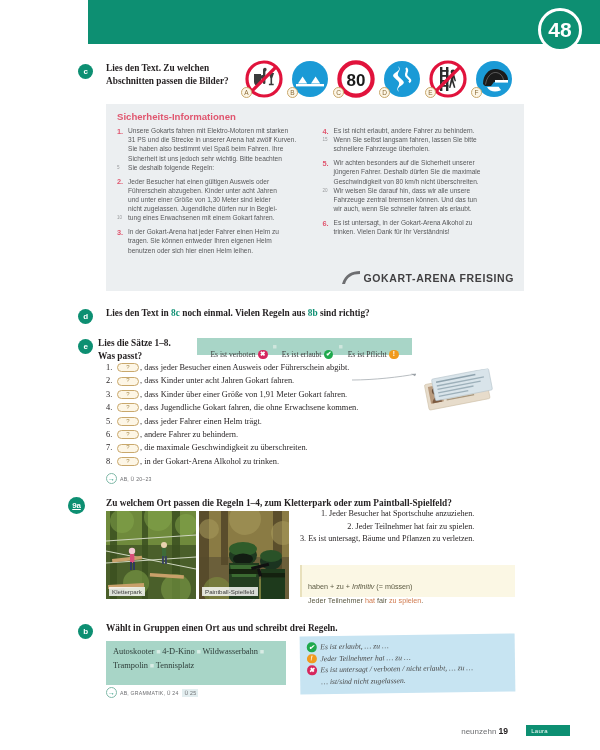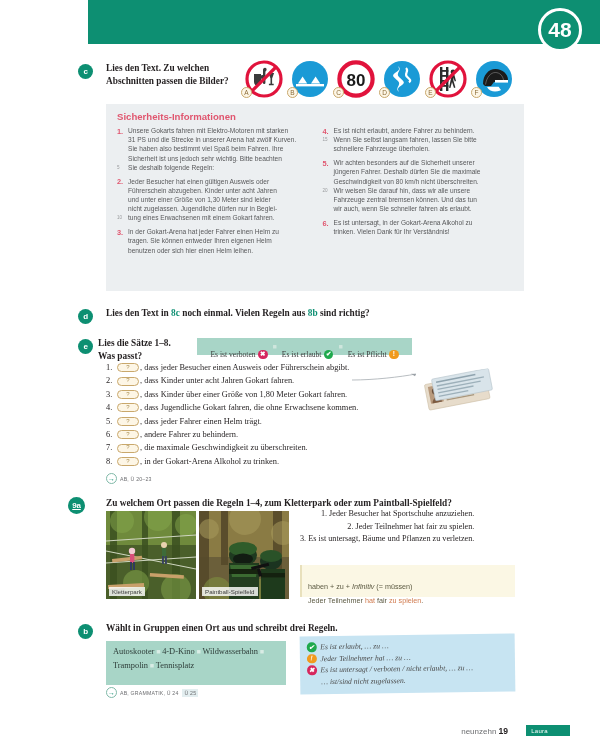--- a/index.html
+++ b/index.html
@@ -469,20 +469,26 @@
         </div>
         <div class="para">
           <div class="para-num">6.</div>
           <div class="para-body">
             <div class="ln"><span>Es ist untersagt, in der Gokart-Arena Alkohol zu</span></div>
             <div class="ln"><span>trinken. Vielen Dank für Ihr Verständnis!</span></div>
           </div>
         </div>
       </div>
   </div>
+  <div class="brand">
+    <svg class="brand-mark" viewBox="0 0 20 14">
+      <path d="M1 13 C4 3 11 0 19 0 L19 3 C11 3 6 6 4 13 Z" fill="#6d6e71"></path>
+    </svg>
+    <span class="brand-text">GOKART-ARENA FREISING</span>
+  </div>
 </div>
 
 <div class="marker" style="left:78px; top:309px;">d</div>
 <div class="instr" style="left:106px; top:307px; width:420px;">
   <span>Lies den Text in </span><span class="ref">8c</span><span> noch einmal. Vielen Regeln aus </span><span class="ref">8b</span><span> sind richtig?</span>
 </div>
 
 <div class="marker" style="left:78px; top:339px;">e</div>
 <div class="instr" style="left:98px; top:337px; width:90px;">
   <span>Lies die Sätze 1–8.</span><br>
@@ -513,21 +519,21 @@
       <span>, dass jeder Besucher einen Ausweis oder Führerschein abgibt.</span>
     </div>
     <div class="srow">
       <span class="srow-num">2.</span>
       <span class="gapbox">?</span>
       <span>, dass Kinder unter acht Jahren Gokart fahren.</span>
     </div>
     <div class="srow">
       <span class="srow-num">3.</span>
       <span class="gapbox">?</span>
-      <span>, dass Kinder über einer Größe von 1,80 Meter Gokart fahren.</span>
+      <span>, dass Kinder über einer Größe von 1,91 Meter Gokart fahren.</span>
     </div>
     <div class="srow">
       <span class="srow-num">4.</span>
       <span class="gapbox">?</span>
       <span>, dass Jugendliche Gokart fahren, die ohne Erwachsene kommen.</span>
     </div>
     <div class="srow">
       <span class="srow-num">5.</span>
       <span class="gapbox">?</span>
       <span>, dass jeder Fahrer einen Helm trägt.</span>

